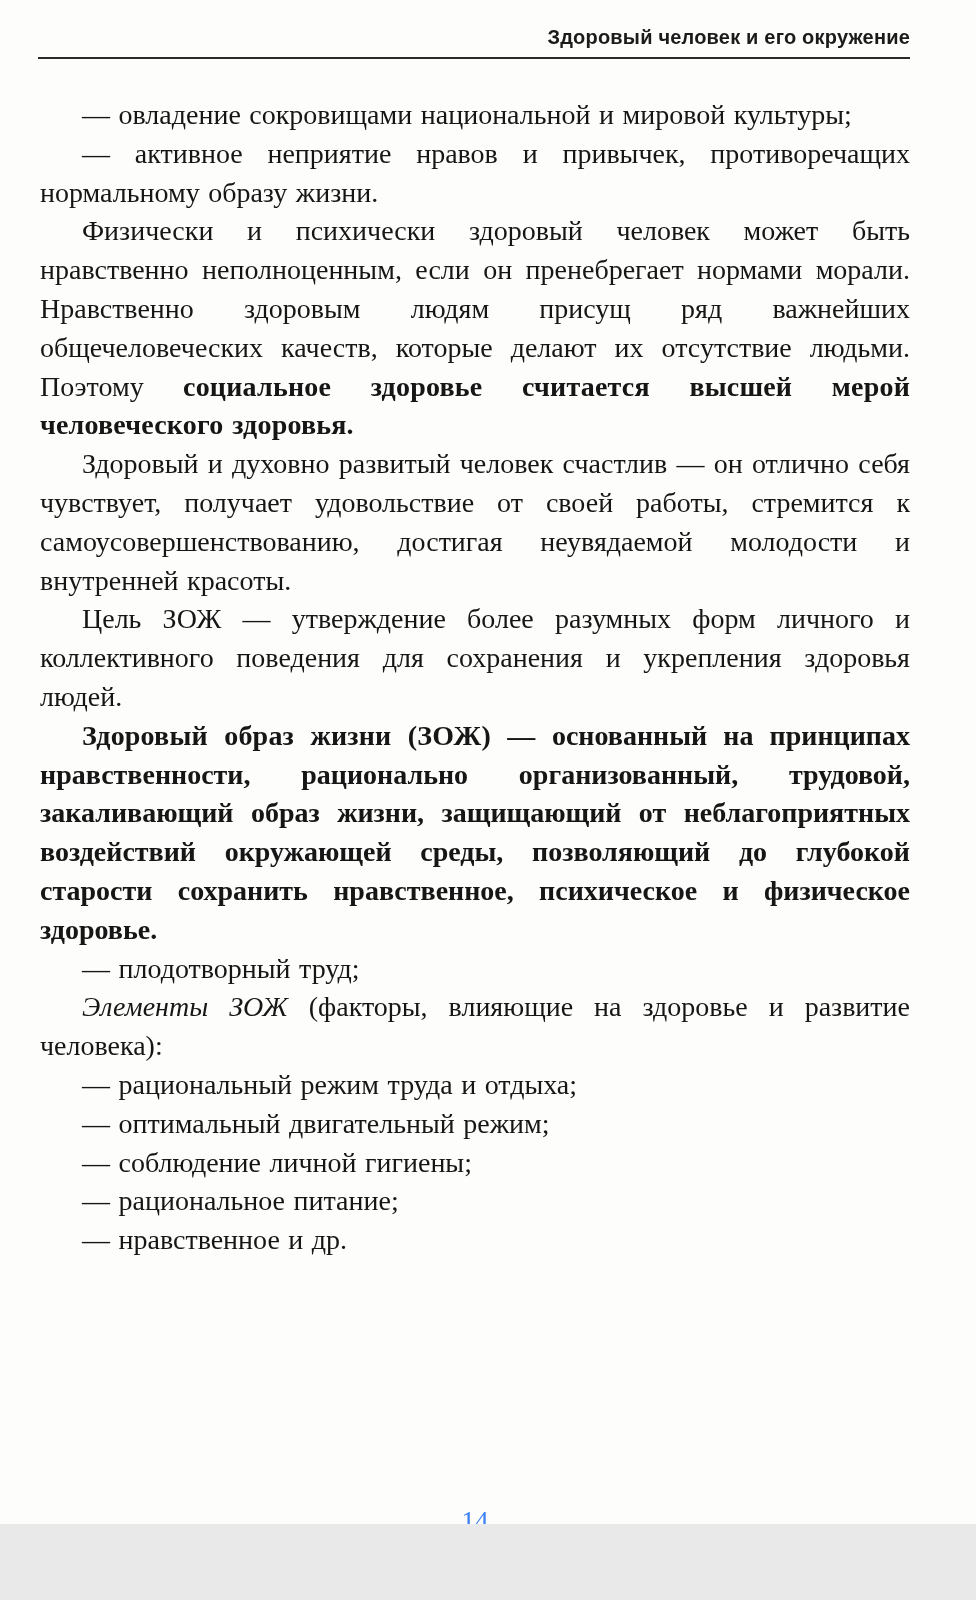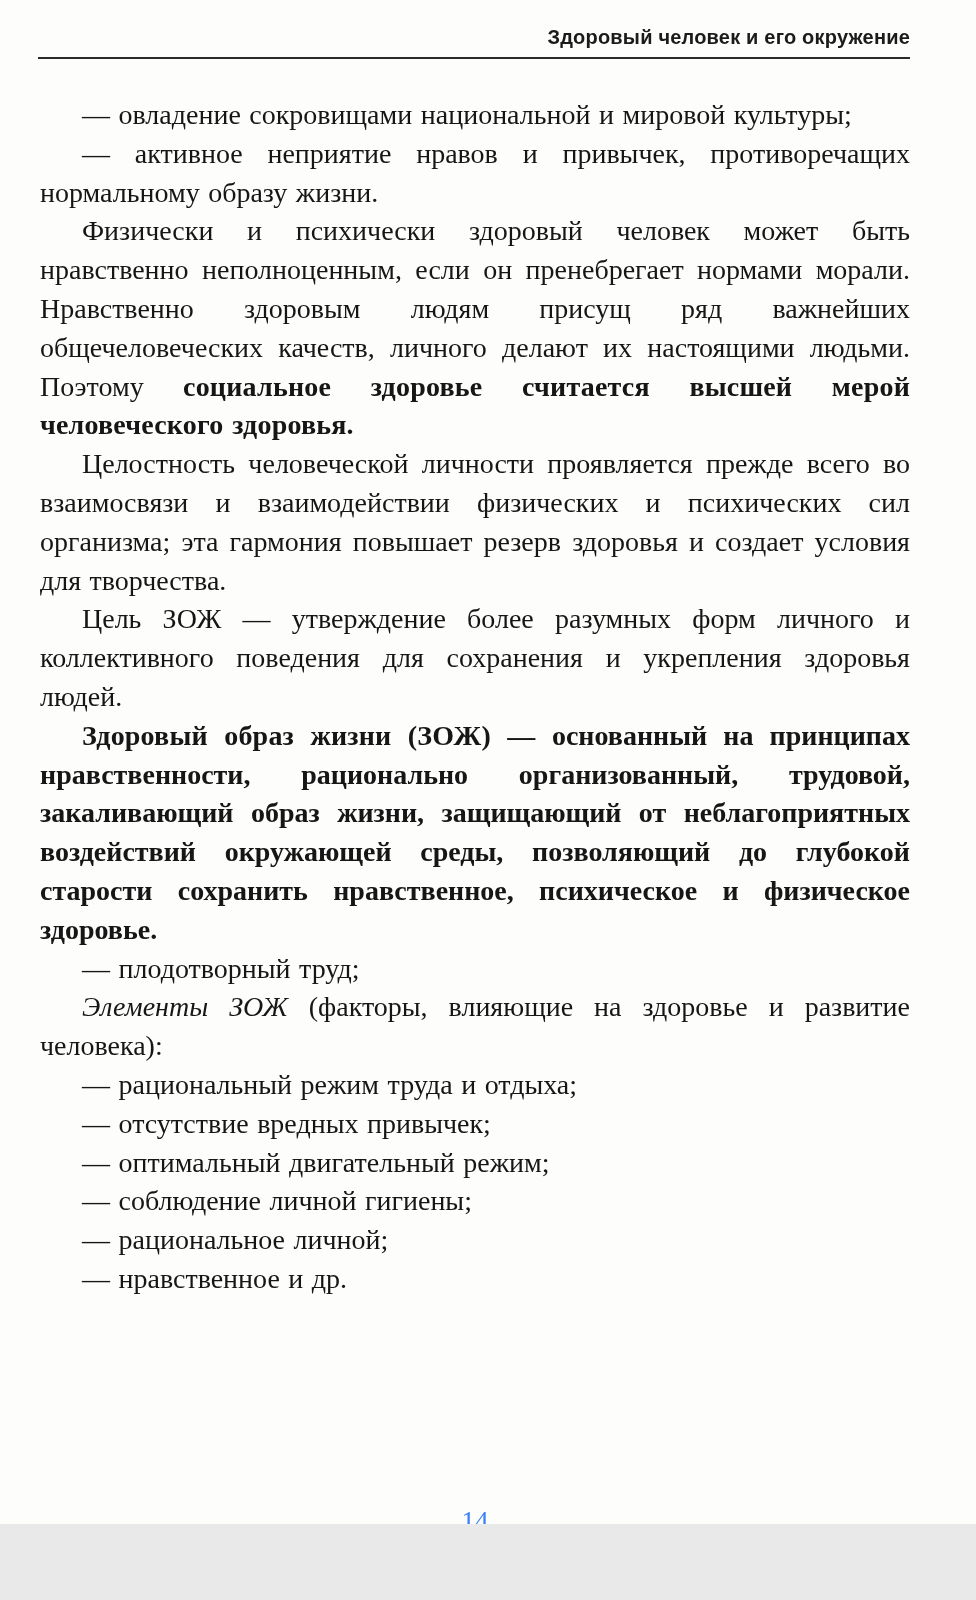--- a/index.html
+++ b/index.html
@@ -71,31 +71,30 @@
 <div class="page">
 
   <header class="page-header">
     <div class="header-title">Здоровый человек и его окружение</div>
     <div class="header-rule"></div>
   </header>
 
   <main class="page-body">
       <p class="para"><span>— овладение сокровищами национальной и мировой культуры;</span></p>
       <p class="para"><span>— активное неприятие нравов и привычек, противоречащих нормальному образу жизни.</span></p>
-      <p class="para"><span>Физически и психически здоровый человек может быть нравственно неполноценным, если он пренебрегает нормами морали. Нравственно здоровым людям присущ ряд важнейших общечеловеческих качеств, личного делают их настоящими людьми. Поэтому </span><span class="f-bi">социальное здоровье считается высшей мерой человеческого здоровья.</span></p>
-      <p class="para"><span>Целостность человеческой личности проявляется прежде всего во взаимосвязи и взаимодействии физических и психических сил организма; эта гармония повышает резерв здоровья и создает условия для творчества.</span></p>
+      <p class="para"><span>Физически и психически здоровый человек может быть нравственно неполноценным, если он пренебрегает нормами морали. Нравственно здоровым людям присущ ряд важнейших общечеловеческих качеств, которые делают их отсутствие людьми. Поэтому </span><span class="f-bi">социальное здоровье считается высшей мерой человеческого здоровья.</span></p>
+      <p class="para"><span>Здоровый и духовно развитый человек счастлив — он отлично себя чувствует, получает удовольствие от своей работы, стремится к самоусовершенствованию, достигая неувядаемой молодости и внутренней красоты.</span></p>
       <p class="para"><span>Цель ЗОЖ — утверждение более разумных форм личного и коллективного поведения для сохранения и укрепления здоровья людей.</span></p>
       <p class="para"><span class="f-bi">Здоровый образ жизни (ЗОЖ) — </span><span class="f-b">основанный на принципах нравственности, рационально организованный, трудовой, закаливающий образ жизни, защищающий от неблагоприятных воздействий окружающей среды, позволяющий до глубокой старости сохранить нравственное, психическое и физическое здоровье.</span></p>
       <p class="para"><span>— плодотворный труд;</span></p>
       <p class="para"><span class="f-i">Элементы ЗОЖ </span><span>(факторы, влияющие на здоровье и развитие человека):</span></p>
       <p class="para"><span>— рациональный режим труда и отдыха;</span></p>
-      <p class="para"><span>— отсутствие вредных привычек;</span></p>
       <p class="para"><span>— оптимальный двигательный режим;</span></p>
       <p class="para"><span>— соблюдение личной гигиены;</span></p>
-      <p class="para"><span>— рациональное личной;</span></p>
+      <p class="para"><span>— рациональное питание;</span></p>
       <p class="para"><span>— нравственное и др.</span></p>
     </main>
 
   <footer class="page-footer">
     <span>14</span>
   </footer>
 
 </div>
 
 </body></html>

